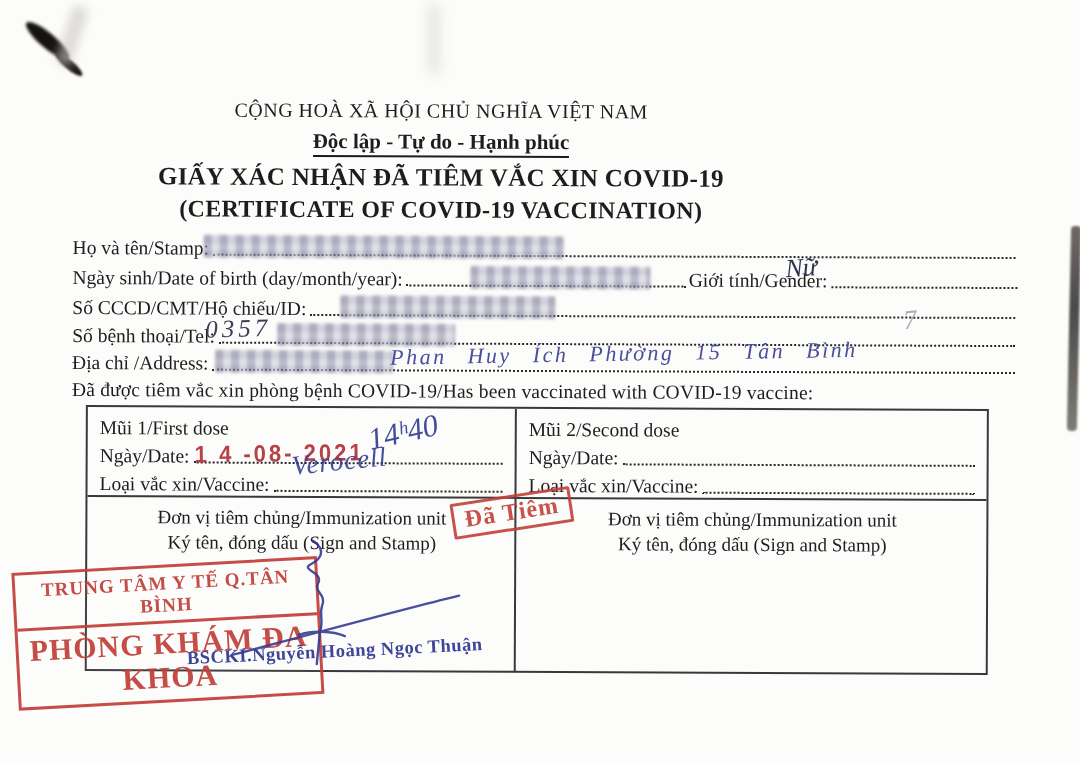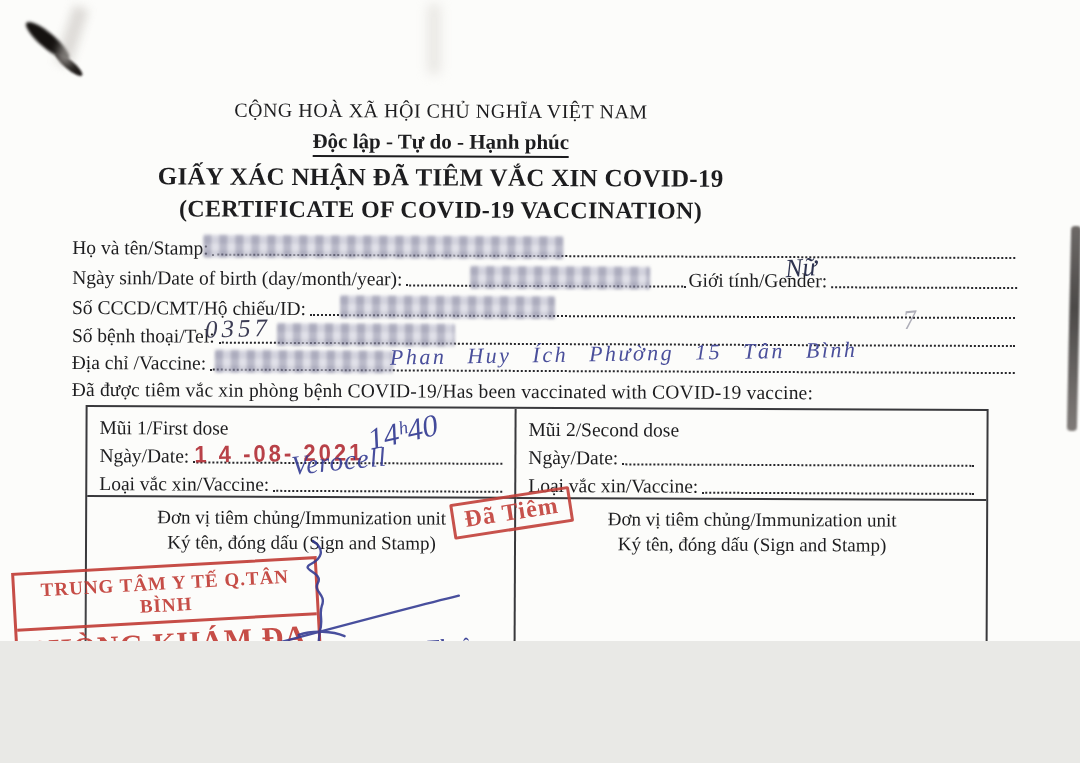--- a/index.html
+++ b/index.html
@@ -5,21 +5,21 @@
   :root{
     --stamp-red:#c2403a;
     --date-red:#b5383f;
     --ink-blue:#353c93;
     --text:#1d1d1f;
     --paper:#fcfcfa;
   }
   *{margin:0;padding:0;box-sizing:border-box;}
   html,body{width:1080px;height:763px;overflow:hidden;background:#e9e9e6;}
   .page{
-    position:relative;width:1080px;height:641px;background:var(--paper);
+    position:relative;width:1080px;height:763px;background:var(--paper);
     font-family:"Liberation Serif","DejaVu Serif",serif;color:var(--text);
     overflow:hidden;
   }
   .doc{position:absolute;inset:0;transform:rotate(0.25deg);}
   
   .smudge-a{position:absolute;left:20px;top:33px;width:55px;height:15px;background:#151210;border-radius:50%;transform:rotate(40deg);filter:blur(1.5px);}
   .smudge-b{position:absolute;left:52px;top:60px;width:34px;height:9px;background:#201c1a;border-radius:50%;transform:rotate(40deg);filter:blur(1px);}
   .smudge-c{position:absolute;left:64px;top:6px;width:16px;height:60px;background:#c9c5c0;transform:rotate(18deg);filter:blur(5px);opacity:.6;}
   .streak-top{position:absolute;left:428px;top:4px;width:12px;height:70px;background:#d3d0ca;filter:blur(6px);opacity:.5;}
   .edge-shadow{position:absolute;left:1069px;top:226px;width:10px;height:205px;border-radius:4px;
@@ -115,21 +115,21 @@
 
     <div class="frow" style="top:322px">
       <span class="flabel">Số bệnh thoại/Tel:</span>
       <span class="dots"></span>
       <span class="tel-hand">0357</span>
       <span class="redact" style="left:205px;width:178px"></span>
     </div>
     <span class="tel-note">7</span>
 
     <div class="frow" style="top:349px">
-      <span class="flabel">Địa chỉ /Vaccine:</span>
+      <span class="flabel">Địa chỉ /Address:</span>
       <span class="dots"></span>
       <span class="redact" style="left:143px;width:178px"></span>
       <span class="addr-hand">Phan Huy Ích Phường 15 Tân Bình</span>
     </div>
 
     <div class="statement">Đã được tiêm vắc xin phòng bệnh COVID-19/Has been vaccinated with COVID-19 vaccine:</div>
 
     <div class="vtable">
 
       <div class="cell b-r b-b">

